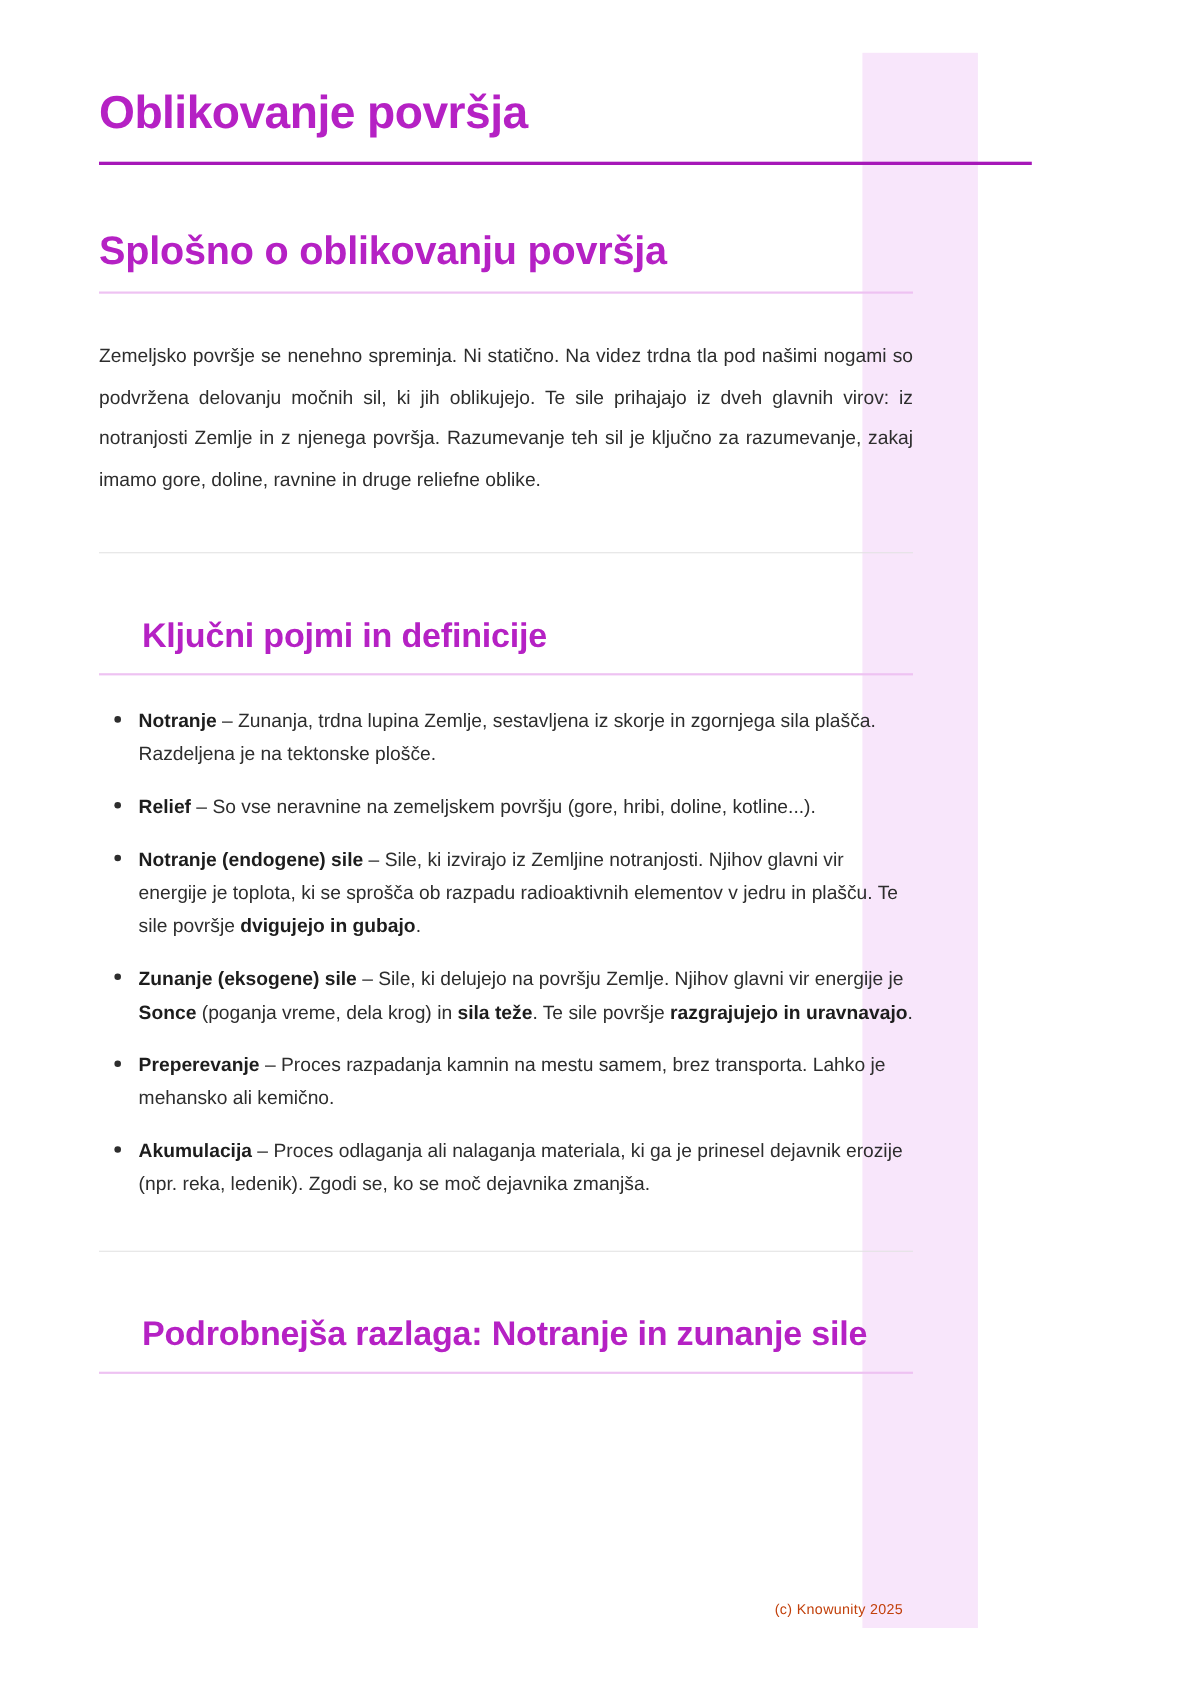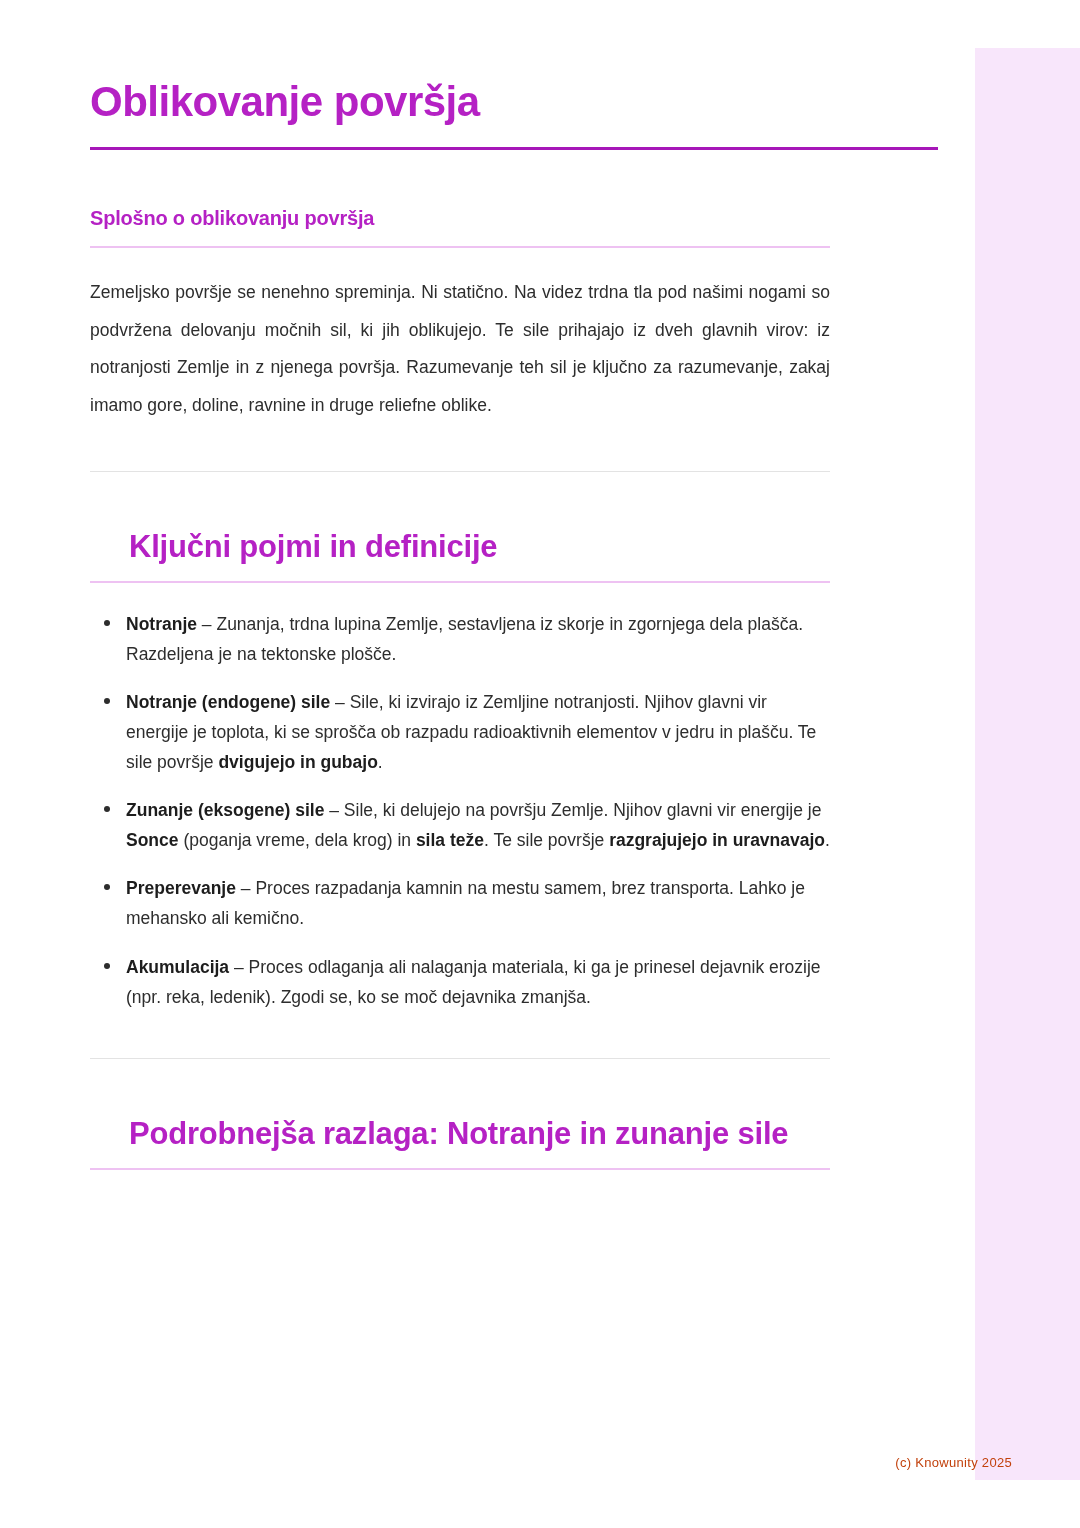--- a/index.html
+++ b/index.html
@@ -9,21 +9,21 @@
   body {
     width: 1080px;
     height: 1528px;
     background: #ffffff;
     font-family: "Liberation Sans", sans-serif;
     position: relative;
     overflow: hidden;
   }
   .page {
     position: relative;
-    width: 1080px;
+    width: 889px;
     height: 1528px;
     box-sizing: border-box;
   }
   .right-strip {
     position: absolute;
     top: 48px;
     right: 0;
     width: 105px;
     height: 1432px;
     background: #f8e6fb;
@@ -44,42 +44,42 @@
     margin: 0;
     letter-spacing: -0.5px;
   }
   .title-rule {
     margin-top: 22px;
     width: 848px;
     height: 3px;
     background: #a617b8;
   }
   h2.section-title {
-    font-size: 20px;
+    font-size: 36px;
     font-weight: bold;
     color: #b521c4;
     margin: 56px 0 0 0;
     letter-spacing: -0.2px;
     line-height: 1.2;
   }
   h2.section-title.big {
     font-size: 31px;
     margin-left: 39px;
   }
   .section-rule {
     margin-top: 16px;
     width: 740px;
     height: 2px;
     background: #eec2f2;
   }
   p.body-text {
     font-size: 17.5px;
     line-height: 2.15;
     color: #2d2d2d;
-    margin: 26px 0 0 0;
+    margin: 38px 0 0 0;
     width: 740px;
     text-align: justify;
   }
   .divider {
     margin-top: 46px;
     width: 740px;
     height: 1px;
     background: #e3e3e3;
   }
   ul.terms {
@@ -135,21 +135,24 @@
     <div class="section-rule"></div>
     <p class="body-text">Zemeljsko površje se nenehno spreminja. Ni statično. Na videz trdna tla pod našimi nogami so podvržena delovanju močnih sil, ki jih oblikujejo. Te sile prihajajo iz dveh glavnih virov: iz notranjosti Zemlje in z njenega površja. Razumevanje teh sil je ključno za razumevanje, zakaj imamo gore, doline, ravnine in druge reliefne oblike.</p>
 
     <div class="divider"></div>
 
     <h2 class="section-title big">Ključni pojmi in definicije</h2>
     <div class="section-rule"></div>
 
     <ul class="terms">
       <li>
-        <b>Notranje</b><span> – Zunanja, trdna lupina Zemlje, sestavljena iz skorje in zgornjega dela plašča. Razdeljena je na tektonske plošče.</span>
+        <b>Notranje</b><span> – Zunanja, trdna lupina Zemlje, sestavljena iz skorje in zgornjega sila plašča. Razdeljena je na tektonske plošče.</span>
+      </li>
+      <li>
+        <b>Relief</b><span> – So vse neravnine na zemeljskem površju (gore, hribi, doline, kotline...).</span>
       </li>
       <li>
         <b>Notranje (endogene) sile</b><span> – Sile, ki izvirajo iz Zemljine notranjosti. Njihov glavni vir energije je toplota, ki se sprošča ob razpadu radioaktivnih elementov v jedru in plašču. Te sile površje </span><b>dvigujejo in gubajo</b><span>.</span>
       </li>
       <li>
         <b>Zunanje (eksogene) sile</b><span> – Sile, ki delujejo na površju Zemlje. Njihov glavni vir energije je </span><b>Sonce</b><span> (poganja vreme, dela krog) in </span><b>sila teže</b><span>. Te sile površje </span><b>razgrajujejo in uravnavajo</b><span>.</span>
       </li>
       <li>
         <b>Preperevanje</b><span> – Proces razpadanja kamnin na mestu samem, brez transporta. Lahko je mehansko ali kemično.</span>
       </li>

